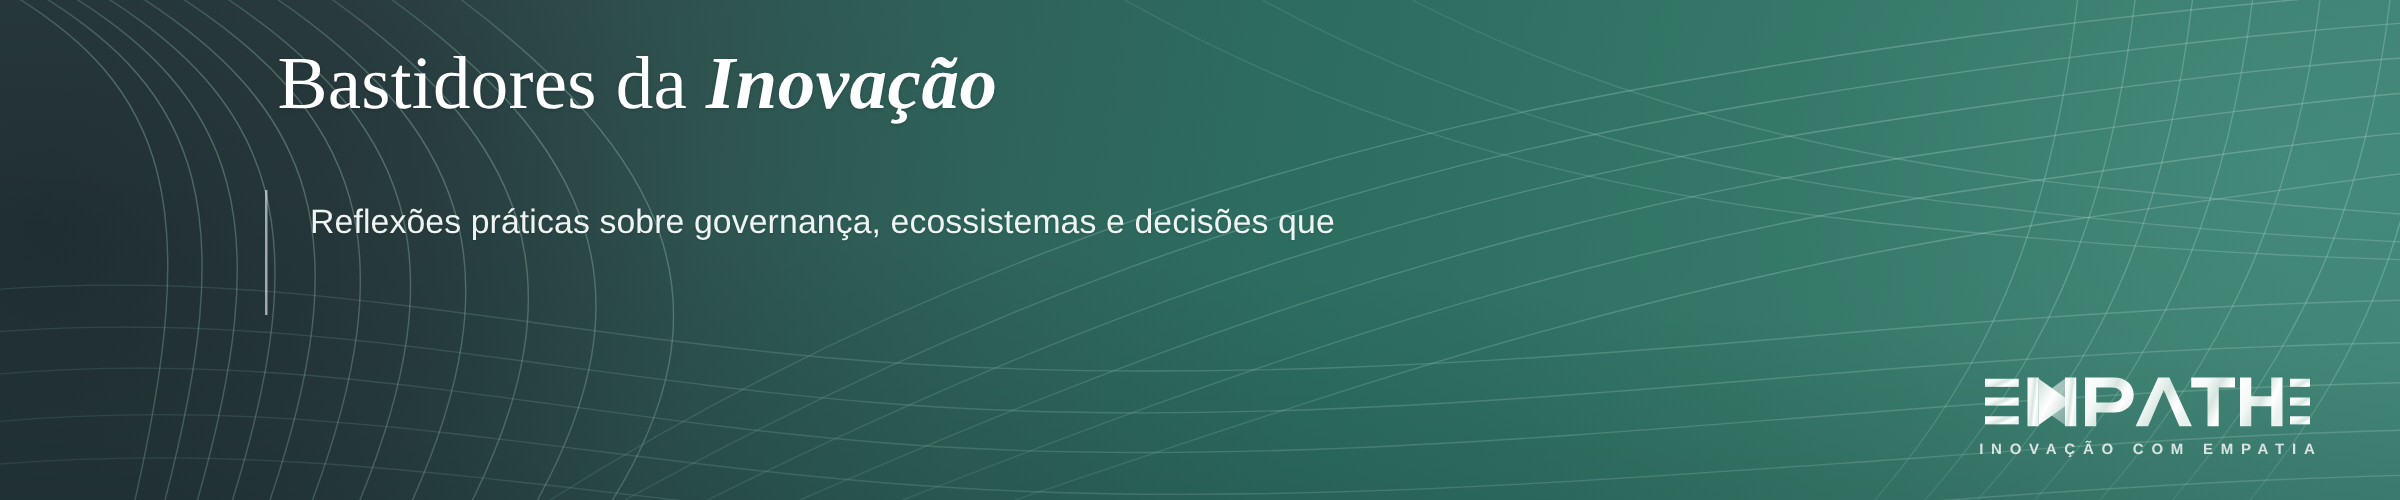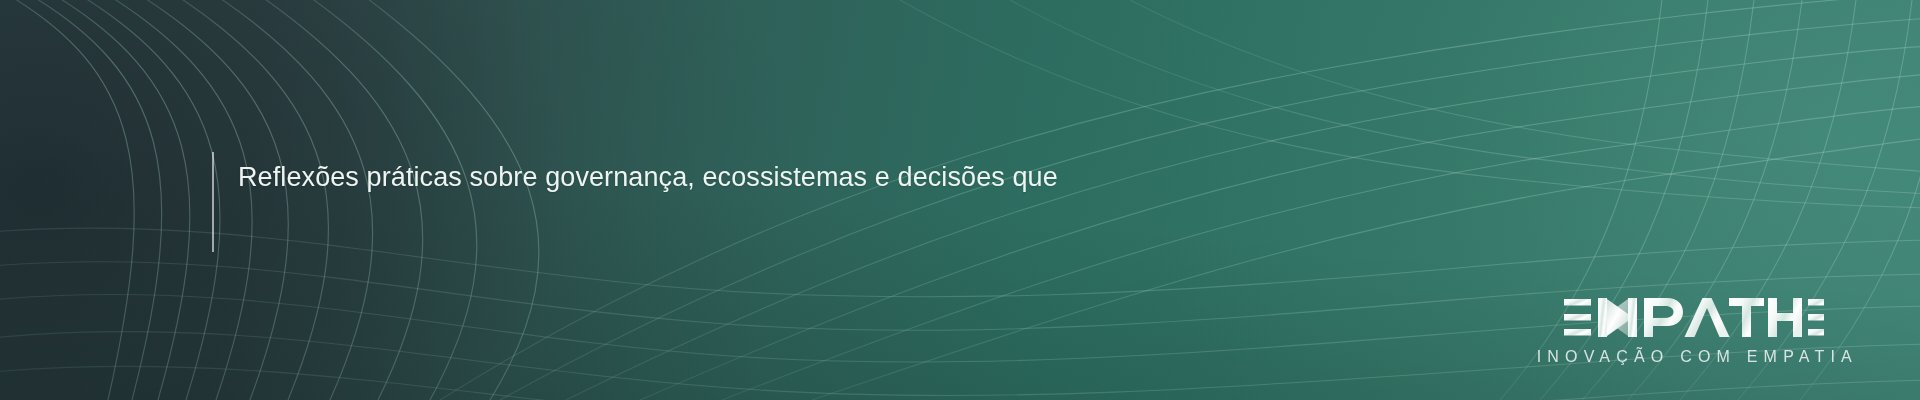--- a/index.html
+++ b/index.html
@@ -94,21 +94,21 @@
     align-items: stretch;
   }
   .subtitle-rule {
     width: 2px;
     min-height: 100px;
     background: rgba(255,255,255,0.58);
     flex: 0 0 auto;
   }
   .subtitle {
     margin: 0;
-    padding-left: 24px;
+    padding-left: 34px;
     max-width: 880px;
     font-family: "Liberation Sans", sans-serif;
     font-size: 27px;
     font-weight: 400;
     line-height: 1.92;
     color: #eef4f2;
     letter-spacing: 0.1px;
     text-shadow: 0 1px 2px rgba(0,0,0,0.14);
   }
 
@@ -118,22 +118,22 @@
     right: 62px;
     bottom: 34px;
     display: flex;
     flex-direction: column;
     align-items: center;
   }
   .logo-mark svg { display: block; }
   .logo-tagline {
     margin-top: 7px;
     font-family: "Liberation Sans", sans-serif;
-    font-size: 16px;
-    font-weight: 400;
+    font-size: 12px;
+    font-weight: 700;
     letter-spacing: 6.2px;
     color: rgba(255,255,255,0.80);
     white-space: nowrap;
     text-indent: 6.2px;
   }
 </style>
 </head>
 <body>
 
 <div id="banner">
@@ -204,20 +204,21 @@
         <path d="M1010,0 C1160,82 1340,140 1598,166 C1780,188 1892,192 1930,194"></path>
         <path d="M1130,0 C1270,72 1448,128 1700,152 C1838,166 1908,170 1930,172"></path>
       </g>
     </svg>
   </div>
 
   <div class="bg-shade-bottom"></div>
 
   <div class="content">
 
+    <h1 class="title"><span>Bastidores da </span><span class="accent-word">Inovação</span></h1>
 
     <div class="subtitle-wrap">
       <div class="subtitle-rule"></div>
       <p class="subtitle"><span>Reflexões práticas sobre governança, ecossistemas e decisões que</span><br></p>
     </div>
 
     <div class="logo">
       <div class="logo-mark">
         <svg width="260" height="46" viewBox="0 0 520 92" aria-hidden="true">
           <defs>

